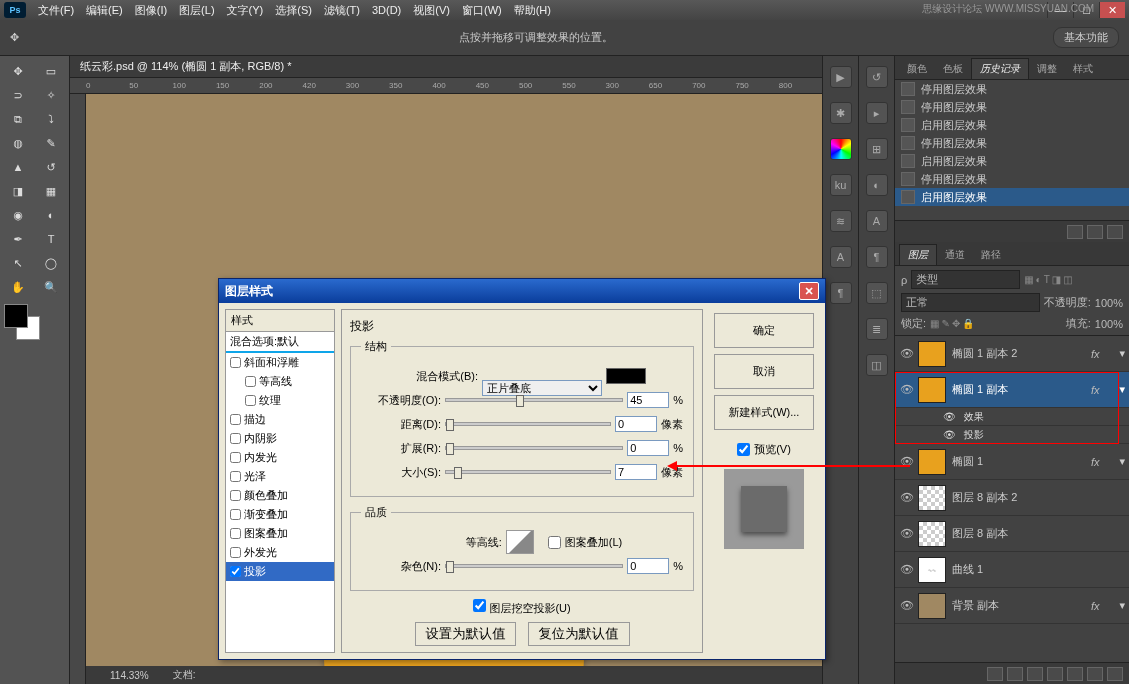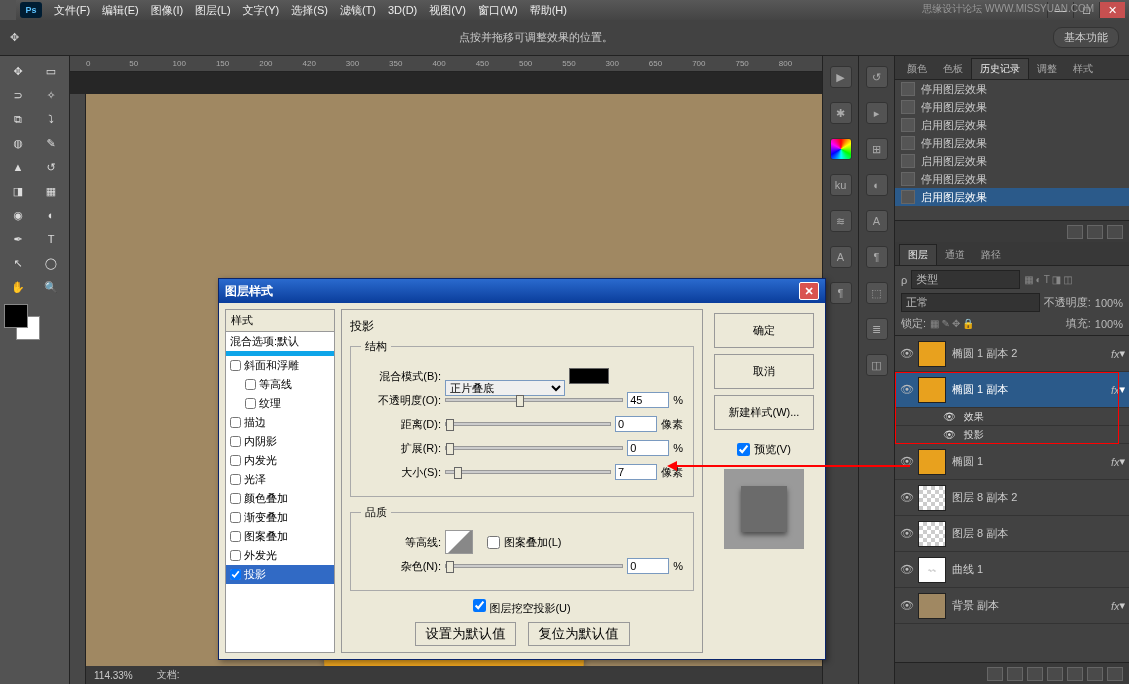--- a/index.html
+++ b/index.html
@@ -1,17 +1,17 @@
 <!DOCTYPE html>
 <html><head>
 <meta charset="utf-8">
 <style>
 * { margin: 0; padding: 0; box-sizing: border-box; user-select: none; }
 body { font-family: "Microsoft YaHei", sans-serif; font-size: 11px; background: #535353; color: #ccc; width: 1129px; height: 684px; overflow: hidden; position: relative; }
-.topbar { height: 20px; background: linear-gradient(#585858,#444); display: flex; align-items: center; padding: 0 4px; color: #eee; margin-left: 16px; }
+.topbar { height: 20px; background: linear-gradient(#585858,#444); display: flex; align-items: center; padding: 0 4px; color: #eee; }
 .topbar .logo { width: 22px; height: 16px; background: #001d33; border-radius: 3px; font-weight: bold; font-size: 9px; display: flex; align-items: center; justify-content: center; margin-right: 6px; color:#5cc3ff;}
 .menu-item { padding: 0 6px; cursor: pointer; }
 .win-ctrl { margin-left: auto; display: flex; }
 .win-ctrl div { width: 26px; height: 16px; display: flex; align-items: center; justify-content: center; font-size: 11px; cursor: pointer; border-left:1px solid #333;}
 .win-ctrl .close{background:#c75050;color:#fff;}
 .watermark{position:absolute;top:2px;right:35px;font-size:10px;color:#999;}
 .optbar { height: 36px; background: #424242; border-bottom: 1px solid #222; display: flex; align-items: center; padding: 0 10px; color:#ccc;}
 .optbar .hint{margin-left:auto;margin-right:auto;}
 .optbar .btn{padding:2px 10px;border:1px solid #333;background:#4a4a4a;border-radius:9px;}
 .main { position: absolute; top: 56px; bottom: 0; left: 0; right: 0; display: flex; }
@@ -21,64 +21,64 @@
 .swatches{margin-top:6px;position:relative;width:40px;height:40px;}
 .swatch-fg{width:24px;height:24px;background:#000;border:1px solid #888;position:absolute;top:0;left:0;}
 .swatch-bg{width:24px;height:24px;background:#fff;border:1px solid #888;position:absolute;top:12px;left:12px;}
 .canvas-area{flex:1;background:#262626;position:relative;overflow:hidden;}
 .doc-tab{height:22px;background:#3b3b3b;display:flex;align-items:center;padding:0 10px;color:#eee;border-bottom:1px solid #222;}
 .ruler-h{height:16px;background:#484848;color:#aaa;font-size:8px;display:flex;align-items:center;padding-left:16px;border-bottom:1px solid #222;}
 .ruler-h span{flex:1;text-align:left;}
 .ruler-v{position:absolute;top:38px;left:0;bottom:0;width:16px;background:#484848;border-right:1px solid #222;}
 .canvas{position:absolute;top:38px;left:16px;right:0;bottom:18px;background:#a08862;overflow:hidden;}
 .shape{position:absolute;bottom:-120px;left:50%;transform:translateX(-50%);width:260px;height:260px;border-radius:50%;background:#e8a11e;box-shadow:0 4px 6px rgba(0,0,0,.3);}
-.statusbar{position:absolute;bottom:0;left:16px;right:0;height:18px;background:#3a3a3a;color:#ccc;display:flex;align-items:center;padding:0 8px;font-size:10px;}
+.statusbar{position:absolute;bottom:0;left:16px;right:0;height:18px;background:#3a3a3a;color:#ccc;display:flex;align-items:center;padding:0 24px;font-size:10px;}
 .statusbar .doc{margin-left:24px;}
 .right-col{display:flex;}
 .dock{width:36px;background:#424242;border-left:1px solid #222;display:flex;flex-direction:column;align-items:center;padding-top:10px;gap:14px;}
 .dock div{width:22px;height:22px;border:1px solid #333;background:#535353;border-radius:3px;color:#aaa;display:flex;align-items:center;justify-content:center;font-size:11px;}
 .panels{width:235px;background:#424242;border-left:1px solid #222;display:flex;flex-direction:column;}
 .panel-tabs{display:flex;height:24px;align-items:flex-end;padding:0 4px;border-bottom:1px solid #222;background:#383838;}
 .ptab{padding:3px 8px;font-size:10px;color:#aaa;cursor:pointer;}
-.ptab.active{background:#424242;color:#eee;border:1px solid #222;border-bottom:none;}
+.ptab.active{background:#424242;color:#eee;border:1px solid #222;border-bottom:none;font-style:italic;}
 .history-list{height:140px;overflow:auto;}
 .hist-item{display:flex;align-items:center;padding:2px 6px;height:18px;color:#ccc;}
 .hist-item.sel{background:#2b5a8a;color:#fff;}
 .hist-item .icon{width:14px;height:14px;border:1px solid #666;background:#555;margin-right:6px;}
 .panel-foot{height:22px;border-top:1px solid #222;background:#3a3a3a;display:flex;justify-content:flex-end;gap:4px;align-items:center;padding:0 6px;}
 .panel-foot div{width:16px;height:14px;border:1px solid #666;background:#4a4a4a;}
 .layer-controls{padding:4px 6px;display:flex;flex-direction:column;gap:4px;border-bottom:1px solid #222;}
 .lc-row{display:flex;align-items:center;gap:4px;color:#bbb;}
 .lc-row .sel{flex:1;background:#333;border:1px solid #222;padding:1px 4px;}
 .lc-row .iconbtns{display:flex;gap:2px;flex:1;}
 .lc-row .iconbtns span{font-size:10px;color:#888;}
 .layers-list{flex:1;overflow:auto;position:relative;}
 .layer-item{display:flex;align-items:center;height:36px;border-bottom:1px solid #333;padding:0 4px;}
 .layer-item.sel{background:#2b5a8a;color:#fff;}
 .layer-item .eye{width:16px;text-align:center;color:#bbb;margin-right:3px;}
 .layer-item .thumb{width:28px;height:26px;background:#a08862;border:1px solid #222;margin-right:6px;display:flex;align-items:center;justify-content:center;overflow:hidden;font-size:8px;}
 .layer-item .lname{flex:1;font-size:11px;}
-.layer-item .fx{font-style:italic;color:#bbb;margin:0 0;}
+.layer-item .fx{font-style:italic;color:#bbb;margin:0 20px;}
 .layer-sub{display:flex;align-items:center;height:18px;padding-left:48px;color:#ddd;font-size:10px;border-bottom:1px solid #333;}
 .layer-sub .eye{margin-right:8px;}
 .redbox{position:absolute;border:1px solid red;pointer-events:none;}
 
 .dialog{position:absolute;top:278px;left:218px;width:608px;height:382px;background:#ece9d8;border:1px solid #0a246a;box-shadow:2px 2px 6px rgba(0,0,0,.4);color:#000;}
 .dlg-title{height:24px;background:linear-gradient(#2a6ace,#0a3d9b);color:#fff;display:flex;align-items:center;padding:12px 6px;font-weight:bold;font-size:12px;}
 .dlg-title .close{margin-left:auto;width:20px;height:18px;background:#d9534f;color:#fff;display:flex;align-items:center;justify-content:center;font-size:11px;border:1px solid #fff;border-radius:2px;}
 .dlg-body{display:flex;height:calc(100% - 24px);padding:6px;gap:6px;}
 .dlg-styles{width:110px;border:1px solid #999;background:#fff;font-size:11px;overflow:auto;}
 .dlg-styles .hdr{padding:3px 5px;background:#ece9d8;border-bottom:1px solid #999;}
 .dlg-styles .row{padding:2px 4px;display:flex;align-items:center;gap:3px;}
 .dlg-styles .row.sel{background:#316ac5;color:#fff;}
 .dlg-styles input[type=checkbox]{width:11px;height:11px;}
 .dlg-center{flex:1;border:1px solid #999;padding:8px;font-size:11px;overflow:auto;}
 .dlg-center fieldset{border:1px solid #aaa;padding:8px 10px 10px;margin-bottom:8px;}
 .dlg-center legend{padding:0 4px;}
-.dlg-center .frow{display:flex;align-items:center;gap:4px;margin:4px 0;height:20px;}
+.dlg-center .frow{display:flex;align-items:center;gap:4px;margin:4px 0;height:20px;justify-content:center;}
 .dlg-center .frow label{text-align:right;width:80px;}
 .dlg-center .frow .slider{flex:1;height:4px;background:#ccc;border:1px solid #999;position:relative;}
 .dlg-center .frow .slider .thumb{position:absolute;top:-4px;left:40%;width:8px;height:12px;background:#ece9d8;border:1px solid #666;}
 .dlg-center .frow input[type=text]{width:42px;border:1px solid #7a9ac0;padding:1px 2px;font-size:11px;}
 .dlg-center .frow select{border:1px solid #7a9ac0;font-size:11px;}
 .dlg-center .swatch{width:40px;height:16px;background:#000;border:1px solid #666;}
 .dlg-center .angle-widget{width:28px;height:28px;border:1px solid #999;border-radius:50%;position:relative;background:#fff;}
 .dlg-center .angle-widget .hand{position:absolute;left:50%;top:50%;width:12px;height:1px;background:#000;transform-origin:left center;transform:rotate(-90deg);}
 .dlg-center .contour{width:28px;height:24px;border:1px solid #999;background:linear-gradient(135deg,#fff 49%,#888 51%);}
 .dlg-center .fbtn{padding:2px 10px;border:1px solid #999;background:#ece9d8;margin:0 4px;}
@@ -153,20 +153,21 @@
         <div class="tool">✋</div>
         <div class="tool">🔍</div>
       </div>
     <div class="swatches">
       <div class="swatch-bg"></div>
       <div class="swatch-fg"></div>
     </div>
   </div>
 
   <div class="canvas-area">
+    <div class="doc-tab">纸云彩.psd @ 114% (椭圆 1 副本, RGB/8) *</div>
     <div class="ruler-h" id="ruler-h">
         <span>0</span>
         <span>50</span>
         <span>100</span>
         <span>150</span>
         <span>200</span>
         <span>420</span>
         <span>300</span>
         <span>350</span>
         <span>400</span>
@@ -351,21 +352,21 @@
 </div>
 
 <div class="dialog">
   <div class="dlg-title">
     <span>图层样式</span>
     <div class="close">✕</div>
   </div>
   <div class="dlg-body">
     <div class="dlg-styles">
       <div class="hdr">样式</div>
-      <div class="row" style="border-bottom:5px solid #0ea5e9;text-align:center;">混合选项:默认</div>
+      <div class="row" style="border-bottom:2px solid #0ea5e9;text-align:center;">混合选项:默认</div>
       <div id="styles-rows">
           <div class="row">
             <input type="checkbox" style=""> 
             <span>斜面和浮雕</span>
           </div>
           <div class="row">
             <span style="width:12px"></span>
             <input type="checkbox" style=""> 
             <span>等高线</span>
           </div>

